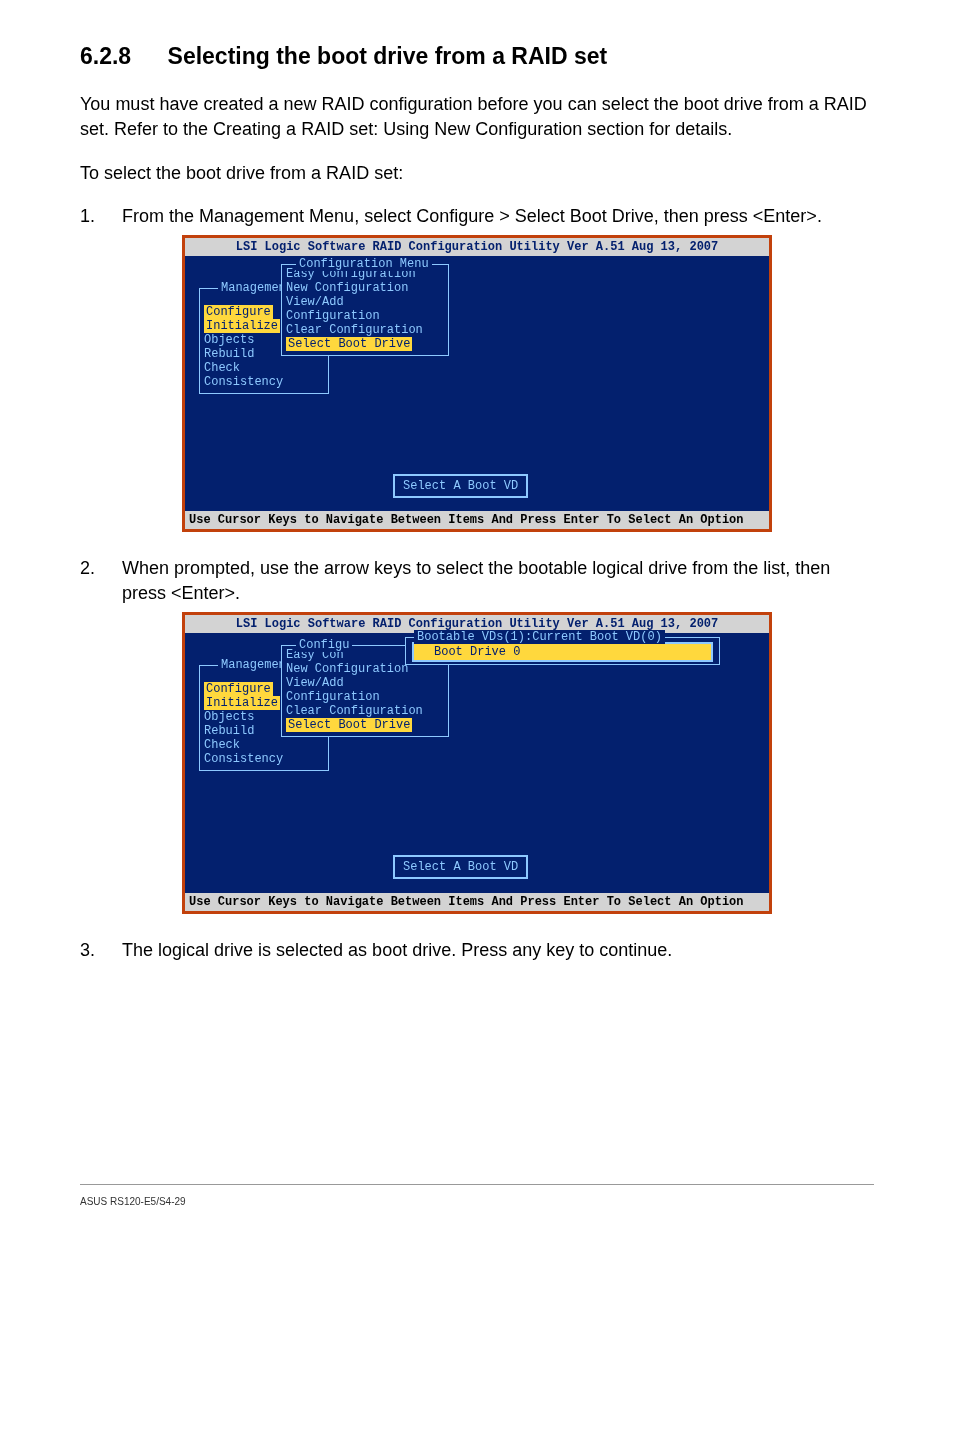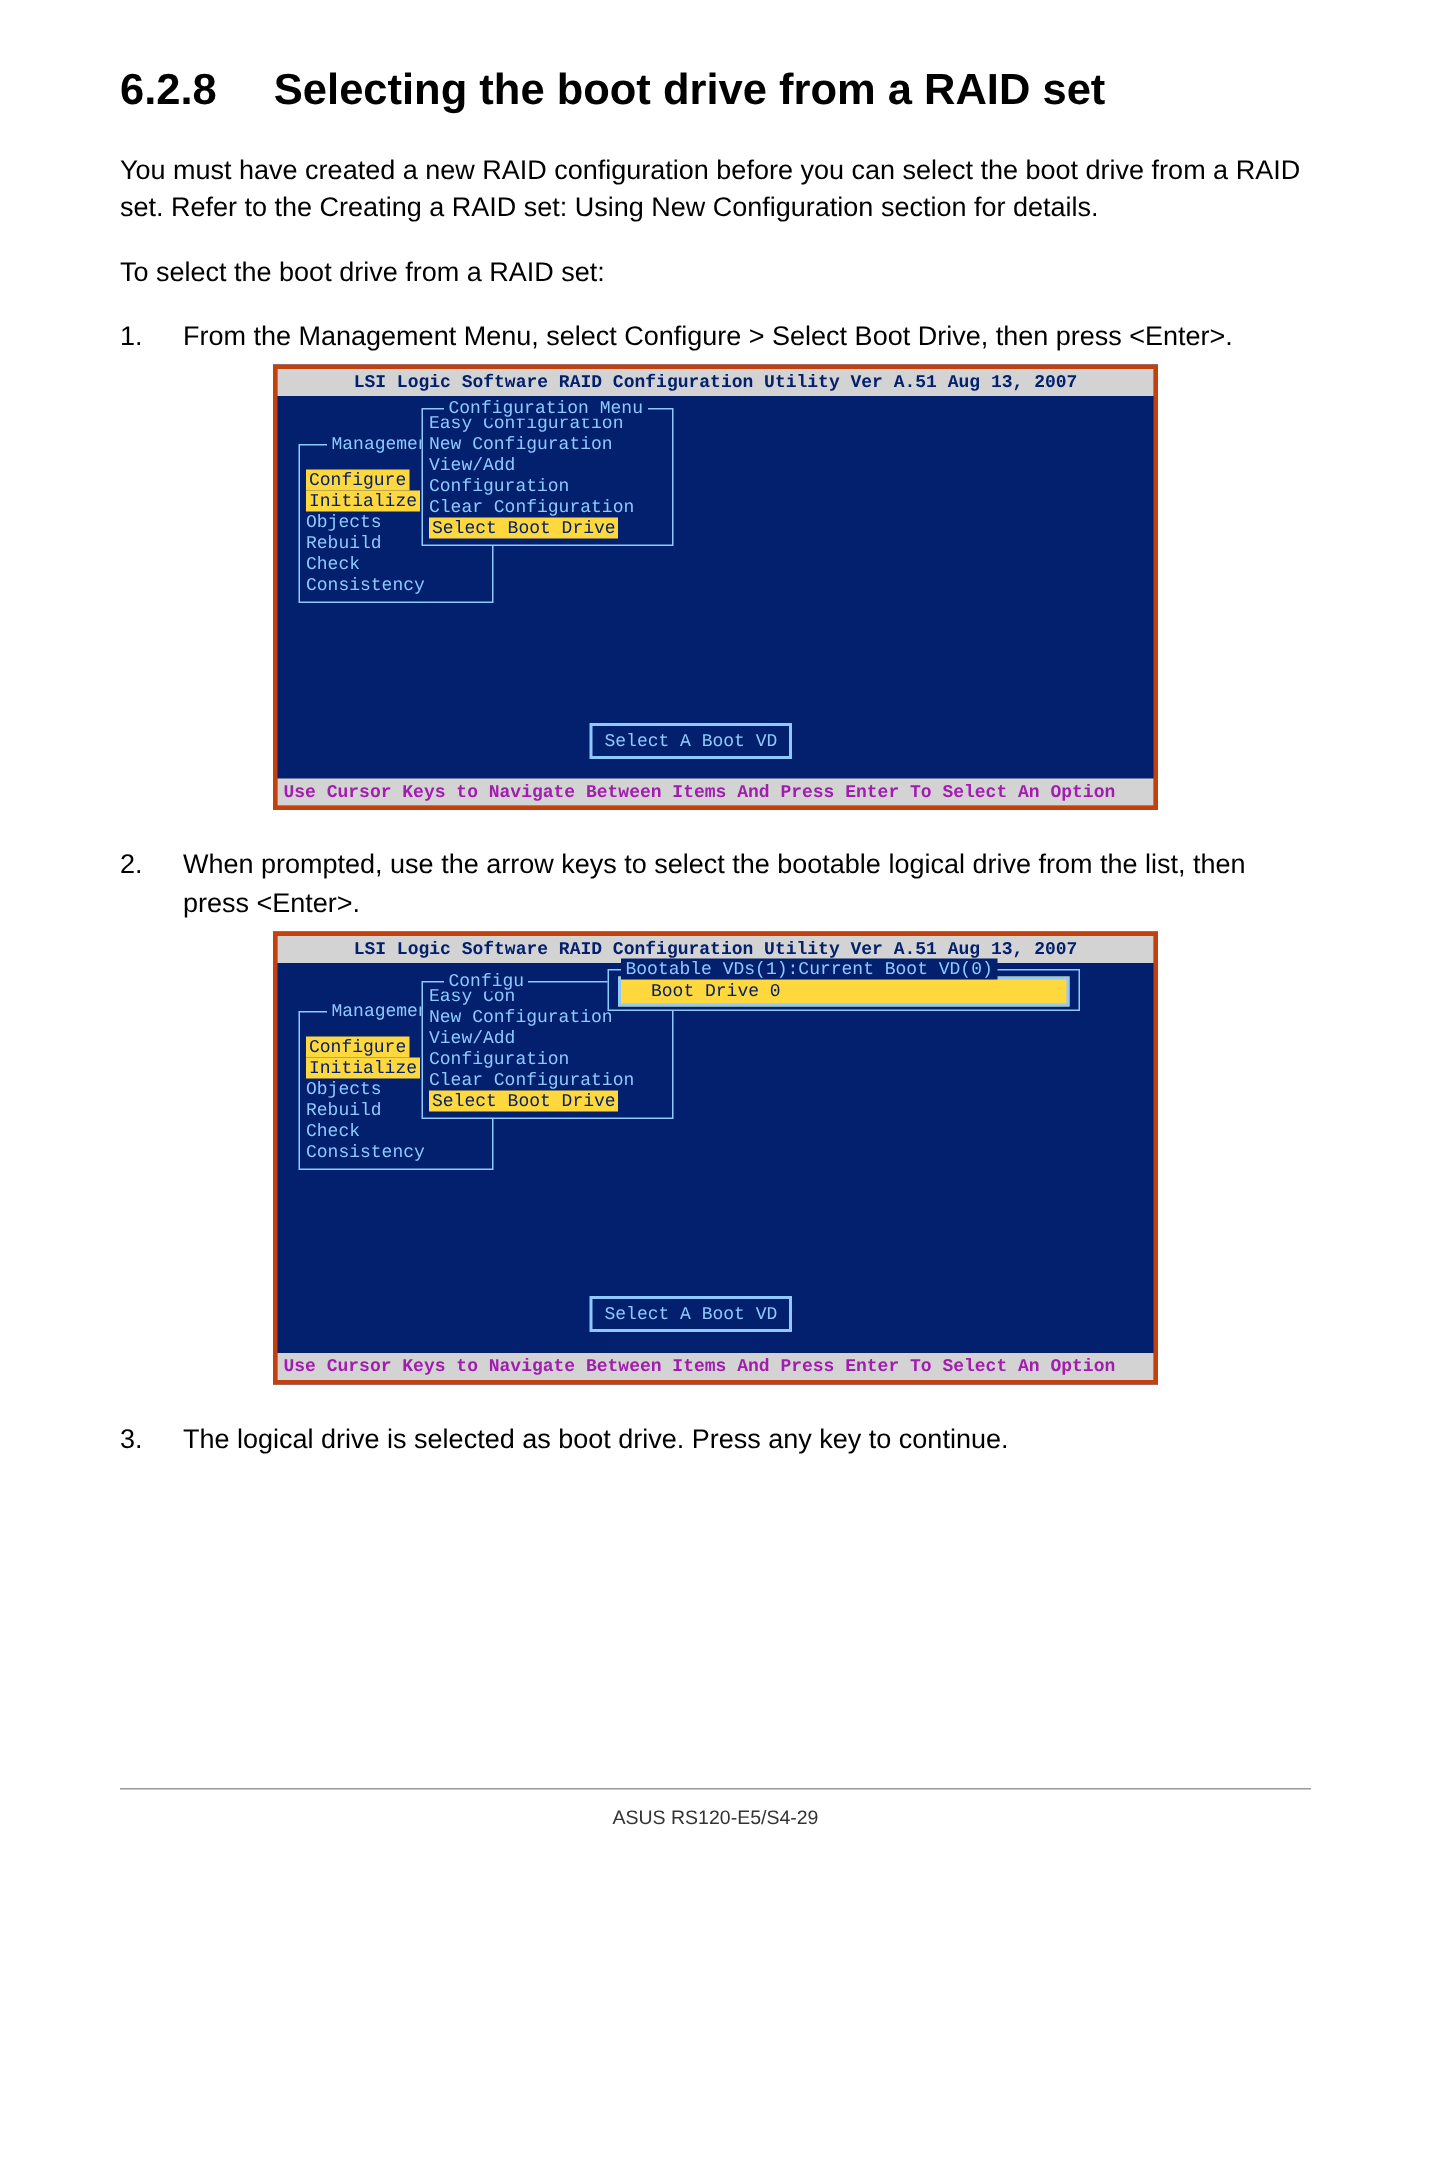--- a/index.html
+++ b/index.html
@@ -7,21 +7,21 @@
     font-family: Arial, Helvetica, sans-serif;
     background: #ffffff;
     width: 954px;
     margin: 0 auto;
     color: #000;
     font-size: 18px;
     line-height: 1.4;
     padding: 40px 80px 30px 80px;
   }
   h2 {
-    font-size: 29px;
+    font-size: 23px;
     font-weight: bold;
     margin-bottom: 20px;
   }
   .h2-num { display: inline-block; margin-right: 30px; }
   p.body { margin-bottom: 18px; }
   ol { list-style: none; }
   li.step { margin-bottom: 10px; }
   .step-row { display: flex; }
   .step-num { width: 42px; flex: 0 0 42px; }
   .step-txt { flex: 1; }
@@ -90,21 +90,21 @@
   .boot-box {
     position: absolute;
     left: 208px;
     top: 218px;
     border: 2px solid #8ec9ff;
     padding: 3px 8px;
     color: #8ec9ff;
   }
   .bios-footer {
     background: #d3d3d3;
-    color: #a21caf;
+    color: #000000;
     font-weight: bold;
     padding: 2px 4px;
   }
 
   .bootable-box {
     position: absolute;
     left: 220px;
     top: 4px;
     width: 315px;
     border: 1px solid #8ec9ff;
@@ -125,22 +125,22 @@
     padding: 1px 20px;
     display: block;
     margin-top: -8px;
   }
 
   .page-footer {
     border-top: 1px solid #999;
     margin-top: 220px;
     padding-top: 10px;
     display: flex;
-    justify-content: center;
-    font-size: 13px;
+    justify-content: flex-start;
+    font-size: 10px;
     color: #333;
   }
 </style>
 </head>
 <body>
 
 <h2>
   <span class="h2-num">6.2.8</span>
   <span>Selecting the boot drive from a RAID set</span>
 </h2>

